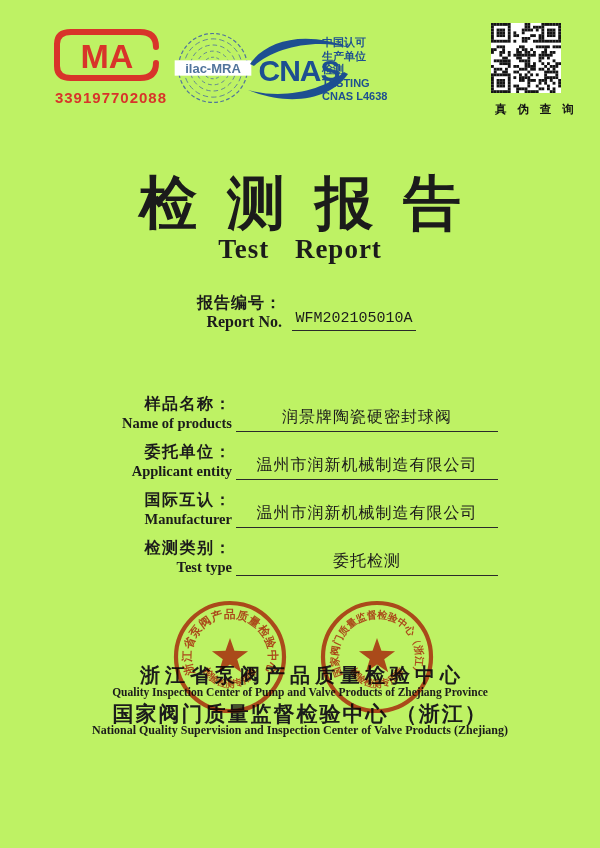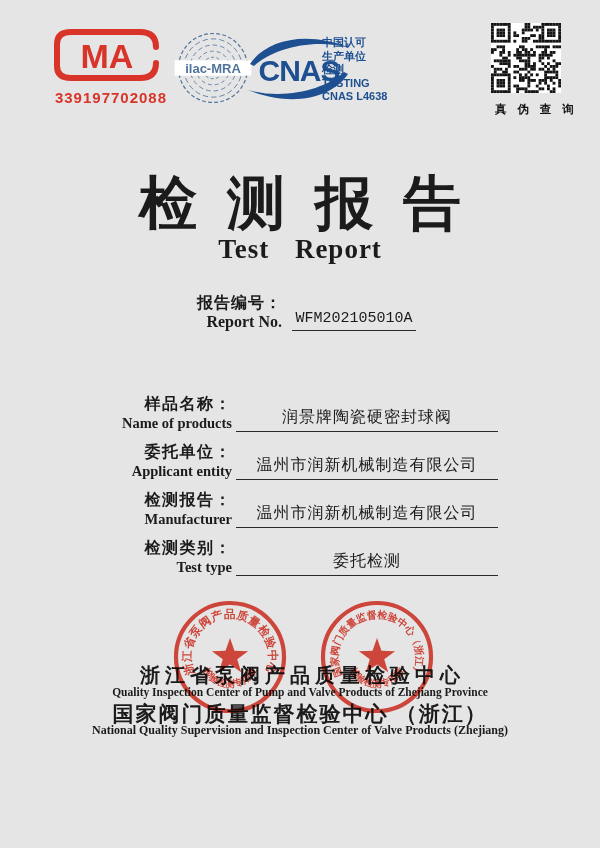--- a/index.html
+++ b/index.html
@@ -1,16 +1,16 @@
 <!DOCTYPE html>
 <html style="--cma-red: #d8342a; --stamp-red: #e23324; --cnas-blue: #1d4f91; --ilac-blue: #51749c; --ink: #1b1b1b;"><head>
 <meta charset="utf-8">
 <style>
   html,body{margin:0;padding:0;background:#ffffff;}
-  .page{position:relative;width:600px;height:848px;background:#e5e5e5;overflow:hidden;
+  .page{position:relative;width:600px;height:848px;background:#bef264;overflow:hidden;
         font-family:"Liberation Serif","DejaVu Serif",serif;color:var(--ink,#1b1b1b);}
 
   
   .cma{position:absolute;left:50px;top:26px;width:122px;text-align:center;}
   .cma-num{margin-top:1px;font-family:"Liberation Sans","DejaVu Sans",sans-serif;
            font-weight:700;font-size:15px;letter-spacing:1px;color:var(--cma-red,#d8342a);}
   .ilac{position:absolute;left:167px;top:22px;width:92px;height:92px;}
   .cnas-emblem{position:absolute;left:244px;top:36px;width:110px;height:66px;}
   .cnas-lines{position:absolute;left:322px;top:36px;width:90px;
               font-family:"Liberation Sans","DejaVu Sans",sans-serif;font-weight:700;
@@ -435,21 +435,21 @@
     </div>
     <div class="field">
       <div class="f-labels">
         <div class="f-cn">委托单位：</div>
         <div class="f-en">Applicant entity</div>
       </div>
       <div class="f-value">温州市润新机械制造有限公司</div>
     </div>
     <div class="field">
       <div class="f-labels">
-        <div class="f-cn">检测报告：</div>
+        <div class="f-cn">国际互认：</div>
         <div class="f-en">Manufacturer</div>
       </div>
       <div class="f-value">温州市润新机械制造有限公司</div>
     </div>
     <div class="field">
       <div class="f-labels">
         <div class="f-cn">检测类别：</div>
         <div class="f-en">Test type</div>
       </div>
       <div class="f-value">委托检测</div>

